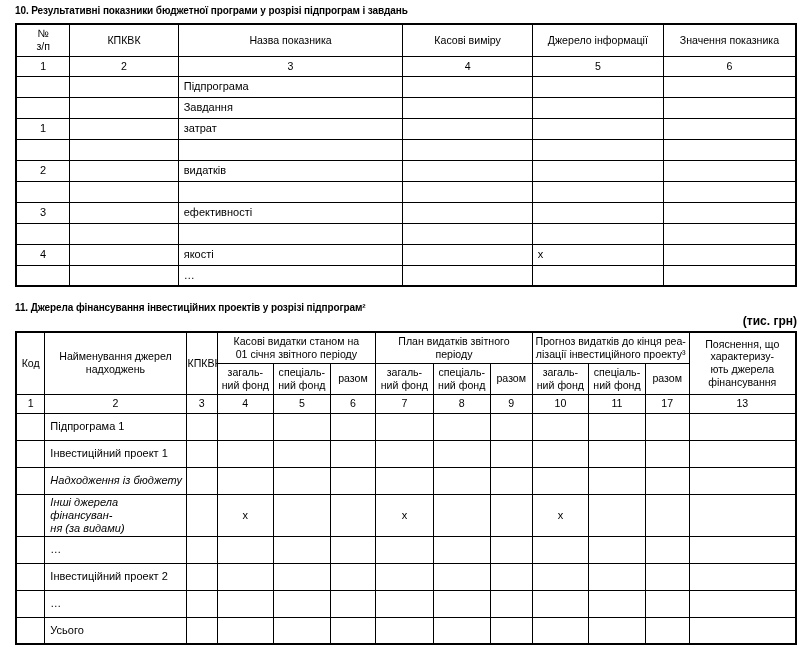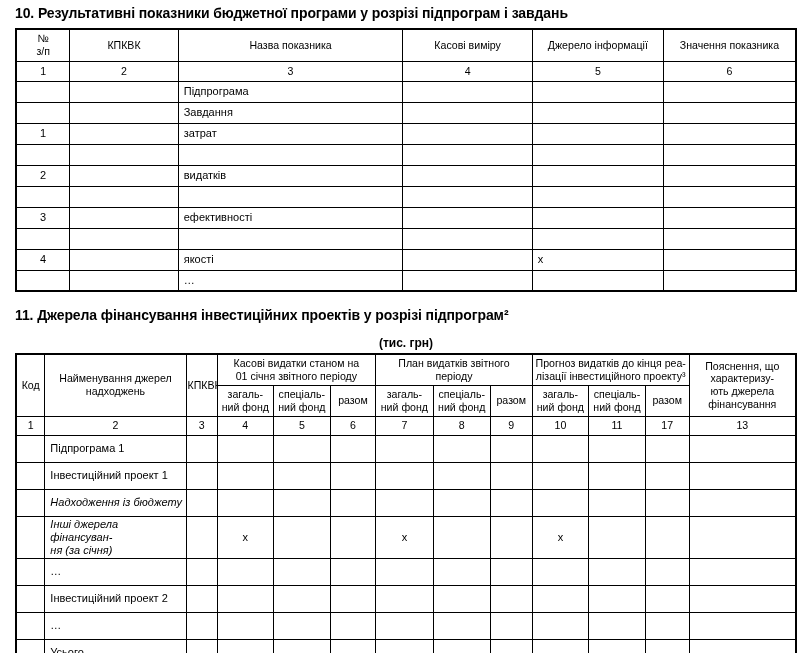--- a/index.html
+++ b/index.html
@@ -8,30 +8,30 @@
     width: 812px;
     height: 653px;
     background: #ffffff;
     color: #000000;
     font-family: "Liberation Sans", sans-serif;
     overflow: hidden;
   }
   .page { padding: 5px 15px 8px 15px; }
 
   .doc-title {
-    font-size: 14px;
+    font-size: 10px;
     font-weight: 700;
     margin: 0 0 7px 0;
     letter-spacing: -0.1px;
   }
   .sec { margin: 0; }
   .sec-11 { margin-top: 15px; }
-  .sec-11 .doc-title { margin-bottom: 13px; }
+  .sec-11 .doc-title { margin-bottom: 1px; }
   .units-note {
-    text-align: center;
+    text-align: right;
     font-size: 12px;
     font-weight: 700;
     margin: 0 0 3px 0;
   }
 
   table {
     width: 100%;
     border-collapse: collapse;
     table-layout: fixed;
     border: 2px solid #000;
@@ -302,21 +302,21 @@
           <td></td>
           <td></td>
           <td></td>
           <td></td>
           <td></td>
           <td></td>
         </tr>
         <tr class="italic tall">
           <td></td>
           <td class="name">Інші джерела фінансуван-
-ня (за січня)</td>
+ня (за видами)</td>
           <td></td>
           <td>х</td>
           <td></td>
           <td></td>
           <td>х</td>
           <td></td>
           <td></td>
           <td>х</td>
           <td></td>
           <td></td>

